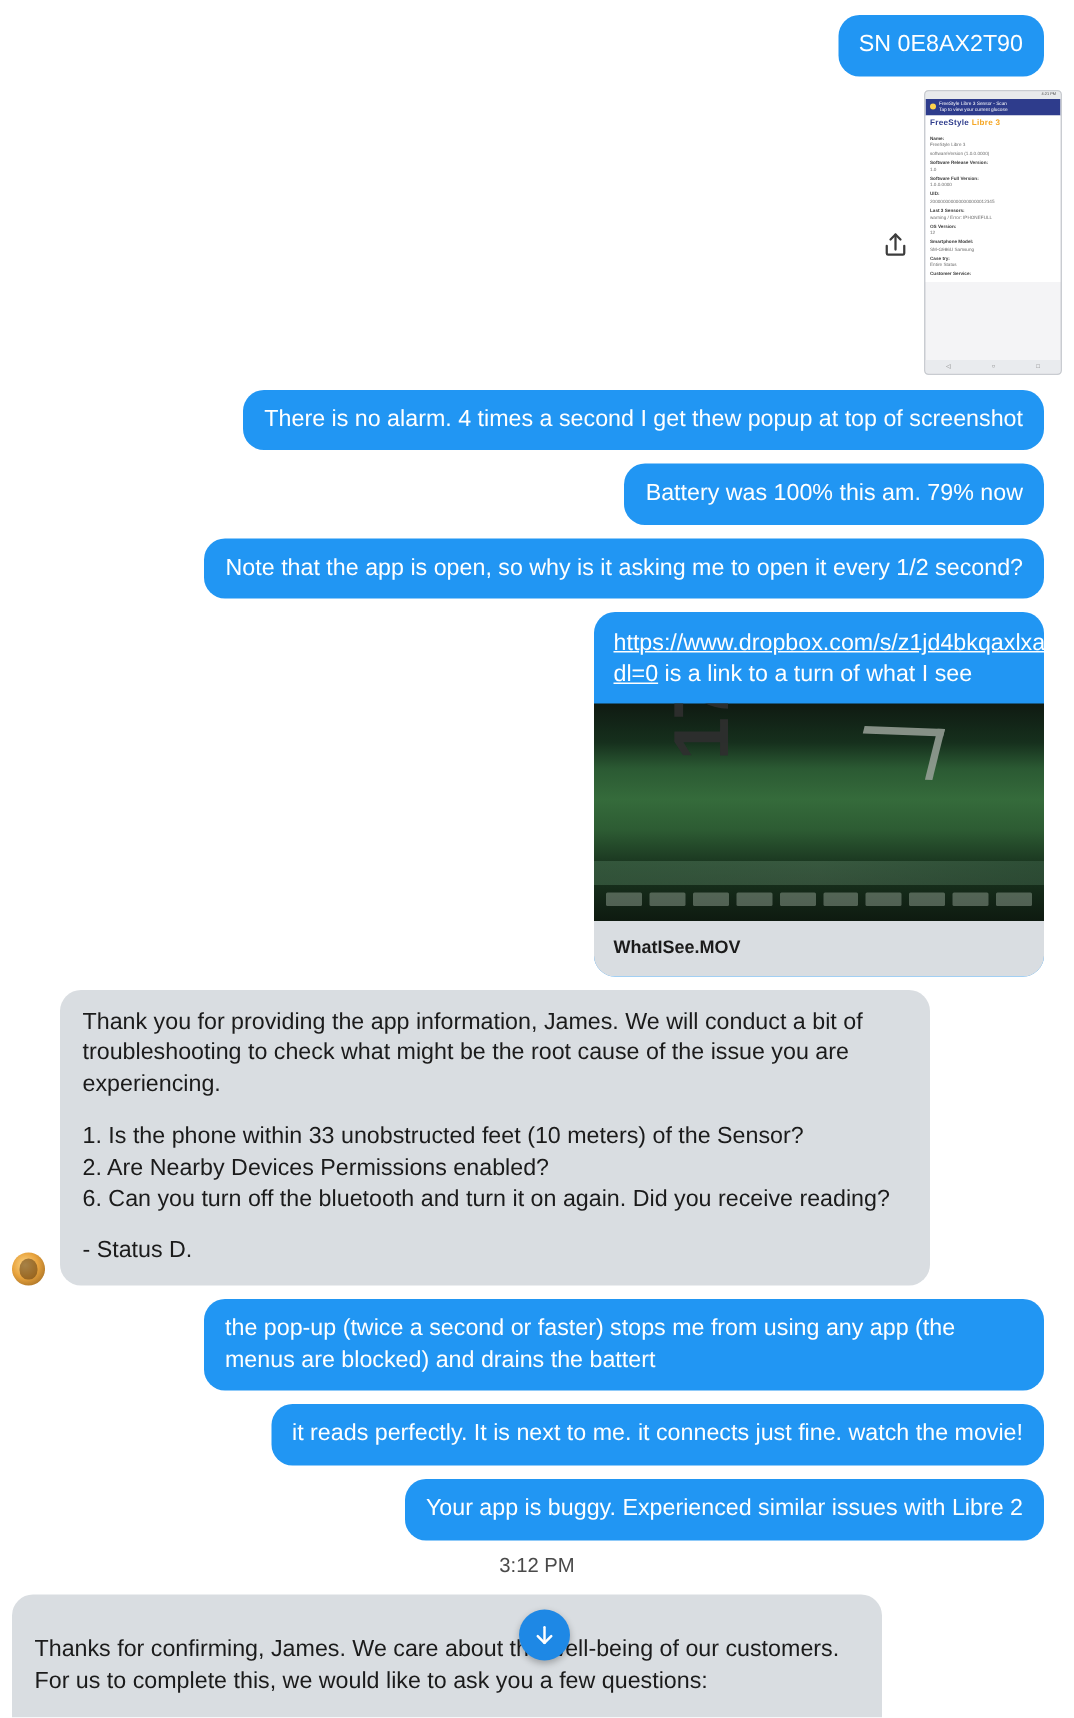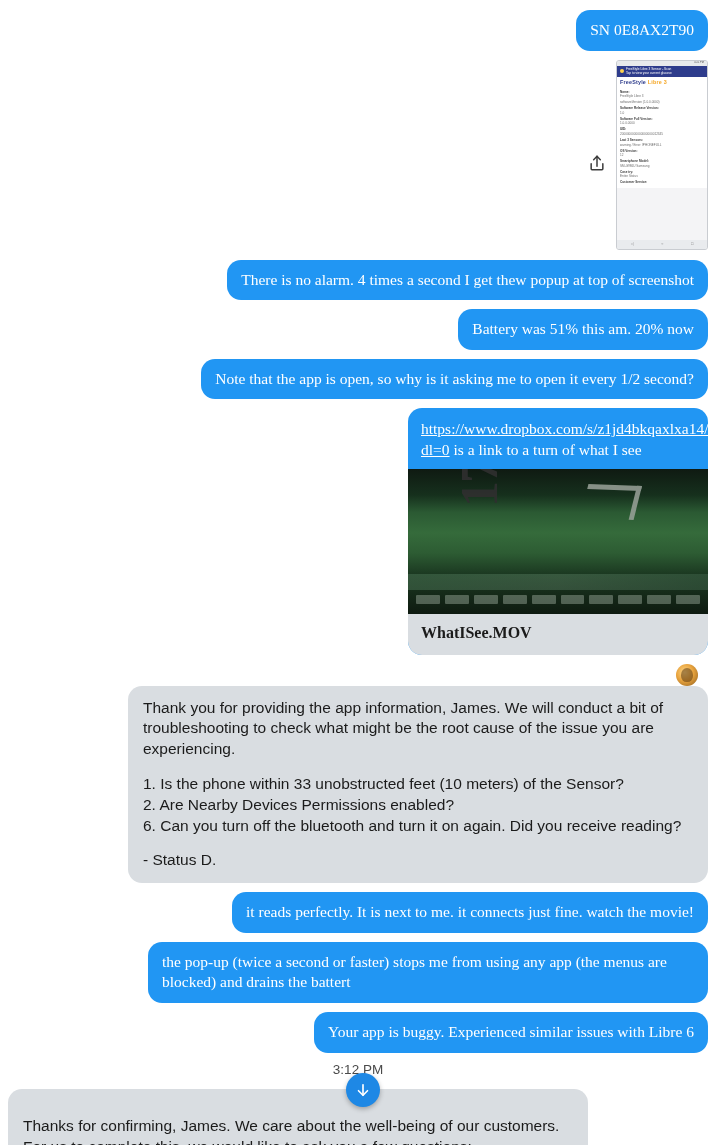--- a/index.html
+++ b/index.html
@@ -13,23 +13,22 @@
     width: 716px;
     height: 1145px;
     background: #ffffff;
     overflow: hidden;
   }
 
   
   .row {
     display: flex;
     width: 100%;
-    padding: 0 8px;
+    padding: 0 20px;
     margin-bottom: 9px;
-    font-family: Liberation Serif, serif;
   }
   .row.out { justify-content: flex-end; }
 
   .bubble {
     max-width: 560px;
     border-radius: 14px;
     padding: 10px 14px;
     font-size: 15.5px;
     line-height: 1.33;
     word-wrap: break-word;
@@ -186,35 +185,34 @@
     display: flex;
     gap: 5px;
   }
   .video-thumb .bar-row i {
     flex: 1;
     background: rgba(200,215,200,.35);
     border-radius: 1px;
   }
   .video-name {
     padding: 10px 13px 13px 13px;
-    font-size: 16px;
+    font-size: 12px;
     font-weight: bold;
     color: #ffffff;
     background: #d9dde1;
     color: #1b1b1b;
   }
   .video-card .video-name { background: #d9dde1; }
 
   
   .agent-row {
     display: flex;
     align-items: flex-end;
     padding: 0 8px;
     margin-bottom: 9px;
-    flex-direction: column;
   }
   .avatar {
     width: 22px; height: 22px;
     border-radius: 50%;
     background: radial-gradient(circle at 40% 38%, #ffd98a 0%, #e8a33d 45%, #8a5a1b 100%);
     margin-right: 10px;
     flex: 0 0 auto;
     position: relative;
     overflow: hidden;
   }
@@ -350,21 +348,21 @@
         <span>○</span>
         <span>□</span>
       </div>
     </div>
   </div>
 
   <div class="row out">
     <div class="bubble out">There is no alarm. 4 times a second I get thew popup at top of screenshot</div>
   </div>
   <div class="row out">
-    <div class="bubble out">Battery was 51% this am. 20% now</div>
+    <div class="bubble out">Battery was 100% this am. 79% now</div>
   </div>
   <div class="row out">
     <div class="bubble out">Note that the app is open, so why is it asking me to open it every 1/2 second?</div>
   </div>
 
   <div class="row out">
     <div class="video-card">
       <div class="video-text">
         <a href="#">https://www.dropbox.com/s/z1jd4bkqaxlxa14/WhatISee.MOV?dl=0</a><span> is a link to a turn of what I see</span>
       </div>
@@ -396,27 +394,27 @@
       <div class="gap"></div>
       <p>1. Is the phone within 33 unobstructed feet (10 meters) of the Sensor?</p>
       <p>2. Are Nearby Devices Permissions enabled?</p>
       <p>6. Can you turn off the bluetooth and turn it on again. Did you receive reading?</p>
       <div class="gap"></div>
       <p>- Status D.</p>
     </div>
   </div>
 
   <div class="row out">
+    <div class="bubble out">the pop-up (twice a second or faster) stops me from using any app (the menus are blocked) and drains the battert</div>
+  </div>
+  <div class="row out">
     <div class="bubble out">it reads perfectly. It is next to me. it connects just fine. watch the movie!</div>
   </div>
   <div class="row out">
-    <div class="bubble out">the pop-up (twice a second or faster) stops me from using any app (the menus are blocked) and drains the battert</div>
-  </div>
-  <div class="row out">
-    <div class="bubble out">Your app is buggy. Experienced similar issues with Libre 6</div>
+    <div class="bubble out">Your app is buggy. Experienced similar issues with Libre 2</div>
   </div>
 
   <div class="timestamp">3:12 PM</div>
 
   <div class="bottom-bubble">
     <p>Thanks for confirming, James. We care about the well-being of our customers. For us to complete this, we would like to ask you a few questions:</p>
     <div class="gap"></div>
 
   </div>
 

